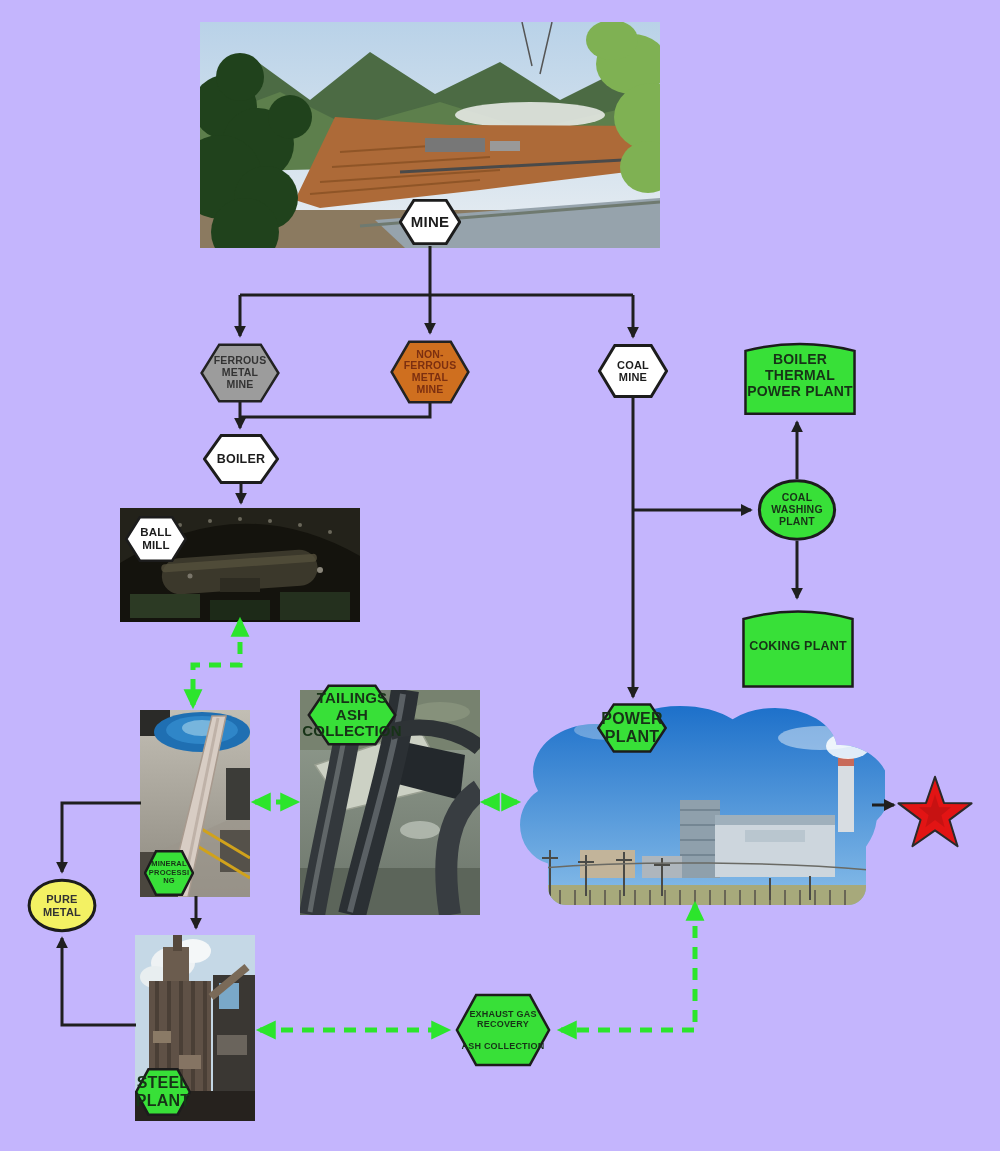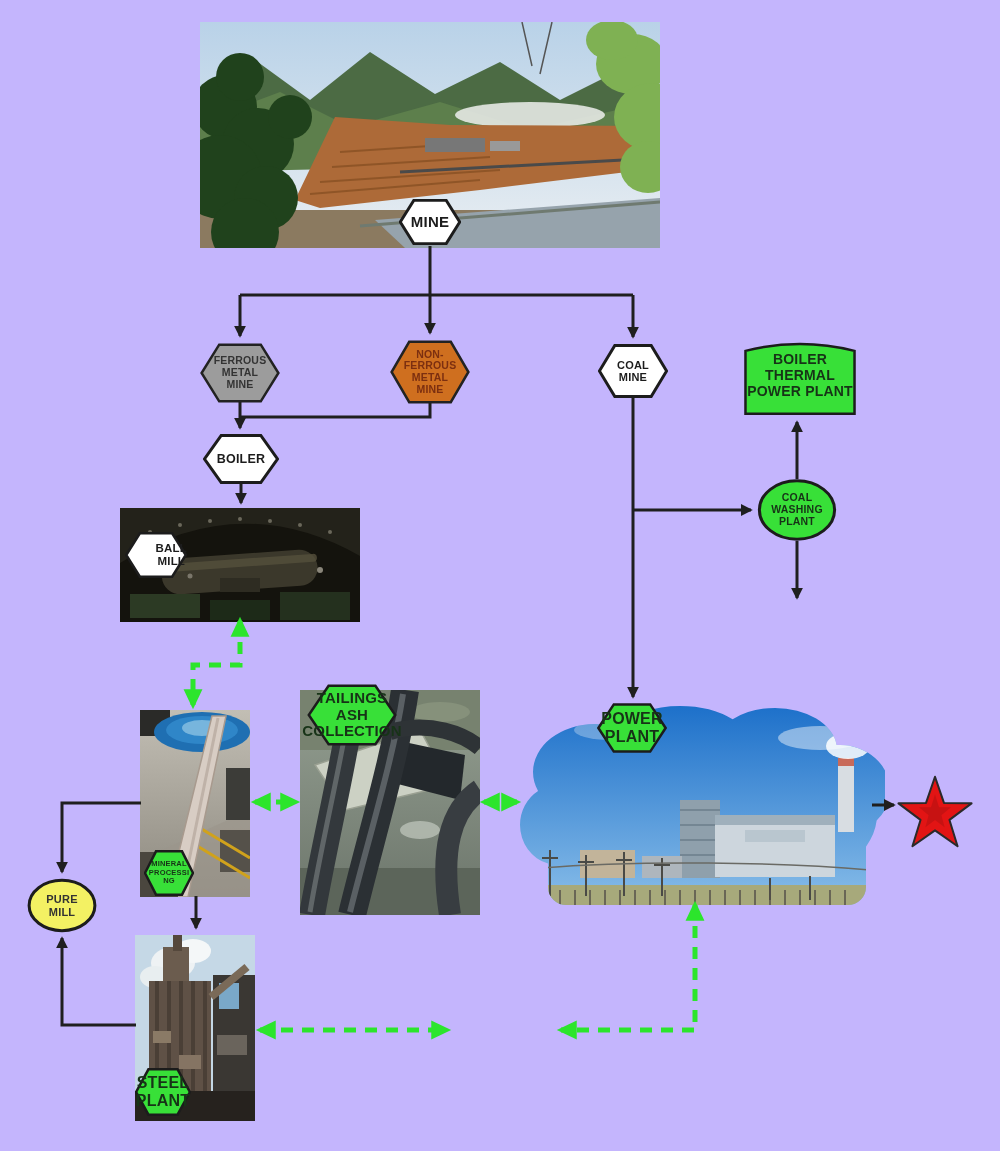--- a/index.html
+++ b/index.html
@@ -286,29 +286,35 @@
 
   <div class="node" style="left:757px;top:478px;width:80px;height:64px;font-size:10.5px;color:#173317;">
     <svg viewBox="0 0 100 70" preserveAspectRatio="none">
       <ellipse cx="50" cy="35" rx="47" ry="32" fill="#38e038" stroke="#1c1c1c" stroke-width="3" vector-effect="non-scaling-stroke"></ellipse>
     </svg>
     <span class="nlabel">COAL
 WASHING
 PLANT</span>
   </div>
 
+  <div class="node" style="left:740px;top:603px;width:116px;height:86px;font-size:12.5px;color:#173317;">
+    <svg viewBox="0 0 100 70" preserveAspectRatio="none">
+      <path d="M3,68 L3,13 Q50,1 97,13 L97,68 Z" fill="#38e038" stroke="#1c1c1c" stroke-width="2.5" vector-effect="non-scaling-stroke"></path>
+    </svg>
+    <span class="nlabel">COKING PLANT</span>
+  </div>
 
   <div class="node" style="left:203px;top:434px;width:76px;height:50px;font-size:12.5px;color:#1c1c1c;">
     <svg viewBox="0 0 100 70" preserveAspectRatio="none">
       <polygon points="24,2 76,2 98,35 76,68 24,68 2,35" fill="#ffffff" stroke="#1c1c1c" stroke-width="3" vector-effect="non-scaling-stroke"></polygon>
     </svg>
     <span class="nlabel">BOILER</span>
   </div>
 
-  <div class="node" style="left:125px;top:532px;width:62px;height:46px;font-size:11.5px;color:#1c1c1c;justify-content:flex-end;">
+  <div class="node" style="left:125px;top:516px;width:62px;height:46px;font-size:11.5px;color:#1c1c1c;">
     <svg viewBox="0 0 100 70" preserveAspectRatio="none">
       <polygon points="24,2 76,2 98,35 76,68 24,68 2,35" fill="#ffffff" stroke="#1c1c1c" stroke-width="2.5" vector-effect="non-scaling-stroke"></polygon>
     </svg>
     <span class="nlabel">BALL
 MILL</span>
   </div>
 
   <div class="node" style="left:307px;top:684px;width:90px;height:62px;font-size:15px;color:#173317;">
     <svg viewBox="0 0 100 70" preserveAspectRatio="none">
       <polygon points="24,2 76,2 98,35 76,68 24,68 2,35" fill="#38e038" stroke="#1c1c1c" stroke-width="2.5" vector-effect="non-scaling-stroke"></polygon>
@@ -333,31 +339,40 @@
     <span class="nlabel">MINERAL
 PROCESSI
 NG</span>
   </div>
 
   <div class="node" style="left:27px;top:878px;width:70px;height:55px;font-size:11px;color:#333333;">
     <svg viewBox="0 0 100 70" preserveAspectRatio="none">
       <ellipse cx="50" cy="35" rx="47" ry="32" fill="#f3f163" stroke="#1c1c1c" stroke-width="3" vector-effect="non-scaling-stroke"></ellipse>
     </svg>
     <span class="nlabel">PURE
-MILL</span>
+METAL</span>
   </div>
 
   <div class="node" style="left:135px;top:1068px;width:56px;height:48px;font-size:16px;color:#173317;">
     <svg viewBox="0 0 100 70" preserveAspectRatio="none">
       <polygon points="24,2 76,2 98,35 76,68 24,68 2,35" fill="#38e038" stroke="#1c1c1c" stroke-width="2.5" vector-effect="non-scaling-stroke"></polygon>
     </svg>
     <span class="nlabel">STEEL
 PLANT</span>
   </div>
 
+  <div class="node exh" style="left:455px;top:993px;width:96px;height:74px;font-size:9px;color:#173317;">
+    <svg viewBox="0 0 100 70" preserveAspectRatio="none">
+      <polygon points="22,2 78,2 98,35 78,68 22,68 2,35" fill="#38e038" stroke="#1c1c1c" stroke-width="2.5" vector-effect="non-scaling-stroke"></polygon>
+    </svg>
+    <span class="nlabel">EXHAUST GAS
+RECOVERY</span>
+    <span class="gap"></span>
+    <span class="nlabel" style="white-space:nowrap;">ASH COLLECTION</span>
+  </div>
 
   <div class="star-wrap" style="left:895px;top:773px;width:80px;height:78px;">
     <svg viewBox="0 0 100 92" style="display:block;width:100%;height:100%;">
       <polygon points="50,2 61.2,34.6 95.7,35.2 68.1,55.9 78.2,88.8 50,69 21.8,88.8 31.9,55.9 4.3,35.2 38.8,34.6" fill="#e21414" stroke="#2a2a2a" stroke-width="2.5" stroke-linejoin="round"></polygon>
       <polygon points="50,24 55,40 70,40 58,50 62,65 50,56 38,65 42,50 30,40 45,40" fill="#b01010" opacity="0.55"></polygon>
     </svg>
   </div>
 
 </div>
 

